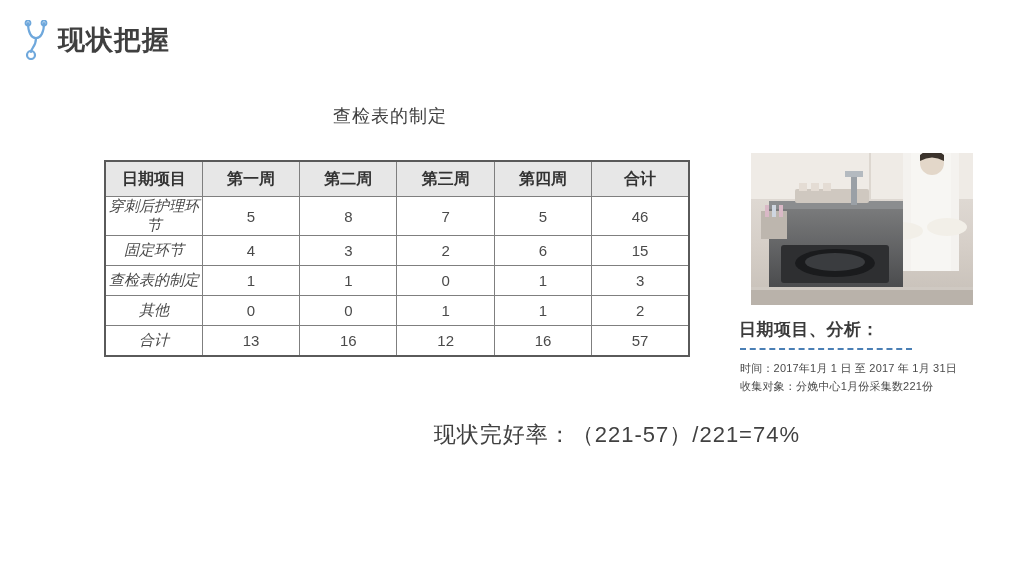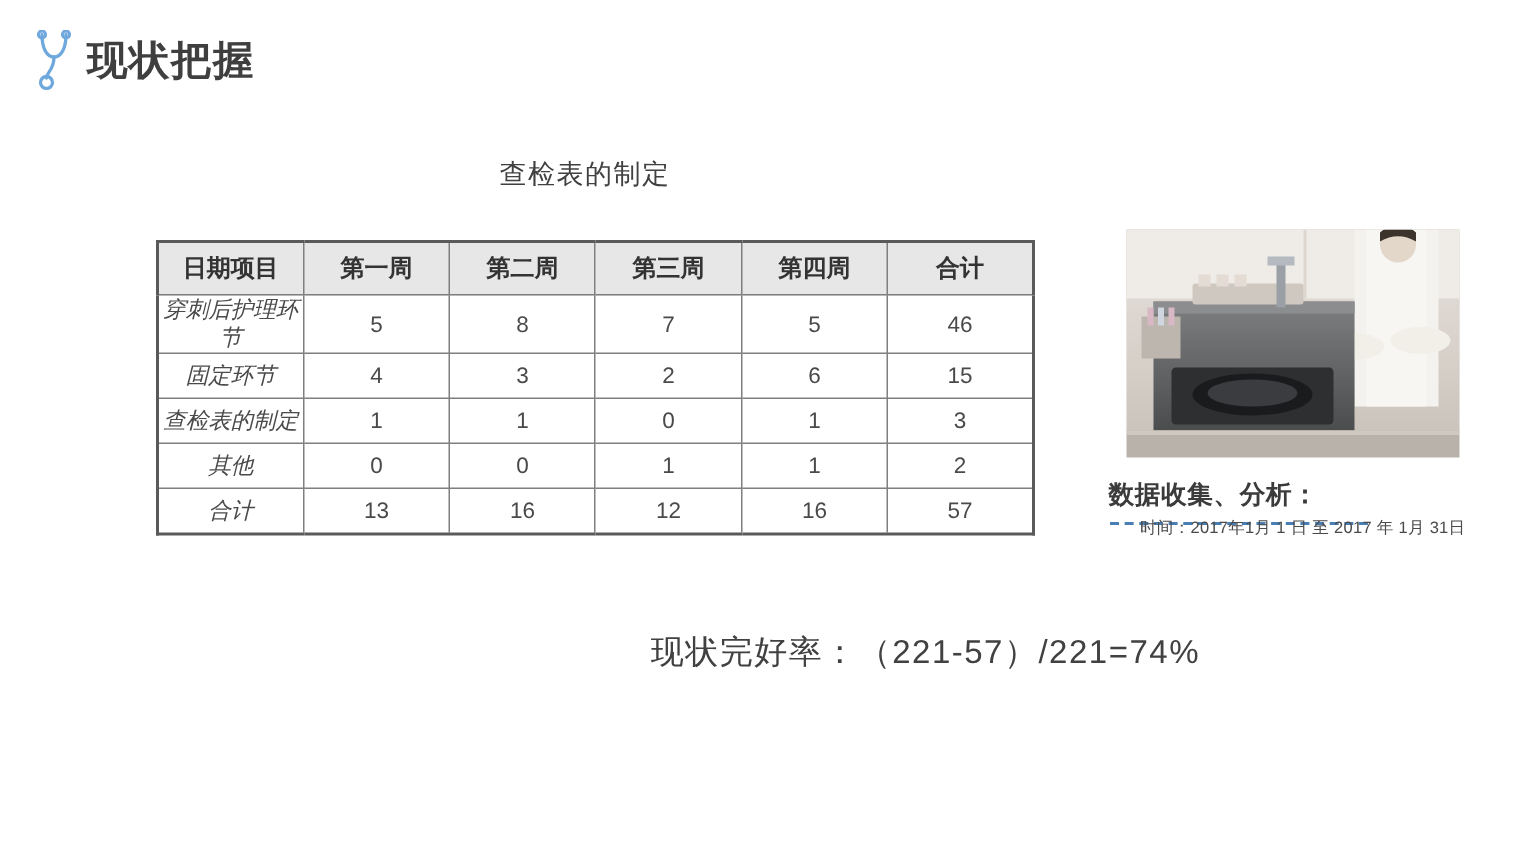--- a/index.html
+++ b/index.html
@@ -154,21 +154,21 @@
     border-top: 2px dashed #4a7fb5;
   }
   .right-line {
     position: absolute;
     left: 740px;
     font-size: 11px;
     color: #4a4a4a;
     letter-spacing: 0.2px;
     white-space: nowrap;
   }
-  .right-line.l1 { top: 344px; margin-left: 20px; }
+  .right-line.l1 { top: 361px; }
   .right-line.l2 { top: 379px; }
 </style>
 </head>
 <body>
 
 <div class="slide">
 
   <div class="header">
     <div class="header-logo">
       <svg width="34" height="40" viewBox="0 0 34 40" xmlns="http://www.w3.org/2000/svg">
@@ -291,17 +291,18 @@
       <rect x="72" y="30" width="8" height="8" fill="#e4dcd4"></rect>
 
       <rect x="100" y="22" width="6" height="30" fill="#9aa0a6"></rect>
       <rect x="94" y="18" width="18" height="6" fill="#b4bac0"></rect>
 
       <rect x="0" y="134" width="222" height="18" fill="#b9b2aa"></rect>
       <rect x="0" y="134" width="222" height="3" fill="#cfc9c2"></rect>
     </svg>
   </div>
 
-  <div class="right-title">数据收集、分析：</div>
+  <div class="right-title">日期项目、分析：</div>
   <div class="dash-rule"></div>
   <div class="right-line l1">时间：2017年1月 1 日 至  2017   年  1月  31日</div>
+  <div class="right-line l2">收集对象：分娩中心1月份采集数221份</div>
 
 </div>
 
 </body></html>

